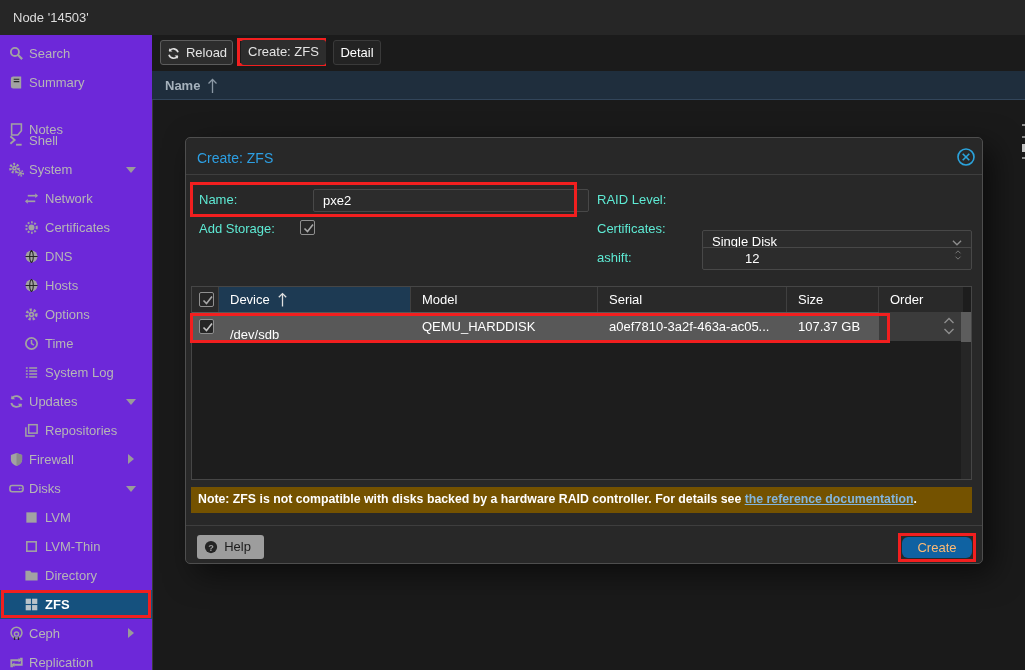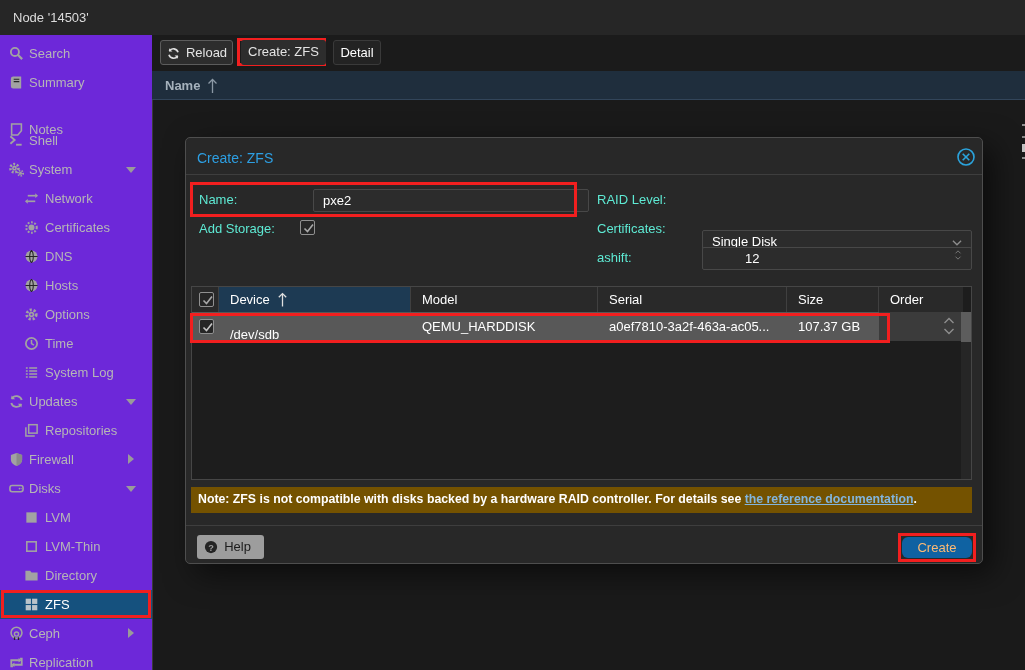--- a/index.html
+++ b/index.html
@@ -19,21 +19,21 @@
   .nav .lbl { position:absolute; left:29px; top:7px; font-size:13px; }
   .nav.sub .lbl { left:45px; }
   .nav .ico { position:absolute; left:9px; top:7px; width:15px; height:15px; }
   .nav.sub .ico { left:24px; }
   .caret-d { position:absolute; left:126px; top:12px; width:0; height:0;
     border-left:5px solid transparent; border-right:5px solid transparent;
     border-top:6px solid #9a9a9a; }
   .caret-r { position:absolute; left:128px; top:9px; width:0; height:0;
     border-top:5px solid transparent; border-bottom:5px solid transparent;
     border-left:6px solid #9a9a9a; }
-  .nav.sel { background:#15517e; color:#ffffff; }
+  .nav.sel { background:#15517e; color:#ffffff;font-weight:bold; }
   #zfs-red { left:1px; top:590px; width:150px; height:28px;
     border:3px solid #f21f1f; }
 
   
   #toolbar { left:152px; top:35px; width:873px; height:36px; background:#1b1b1b; }
   .tbtn { position:absolute; top:5px; height:25px; border-radius:3px;
     background:#2d2d2d; color:#e4e4e4; font-size:13px; line-height:23px;
     text-align:center; }
   #btn-reload { left:8px; width:73px; border:1px solid #5c5c5c; padding-left:20px; }
   #btn-create { left:89px; width:85px; background:#2d2d2d; }

